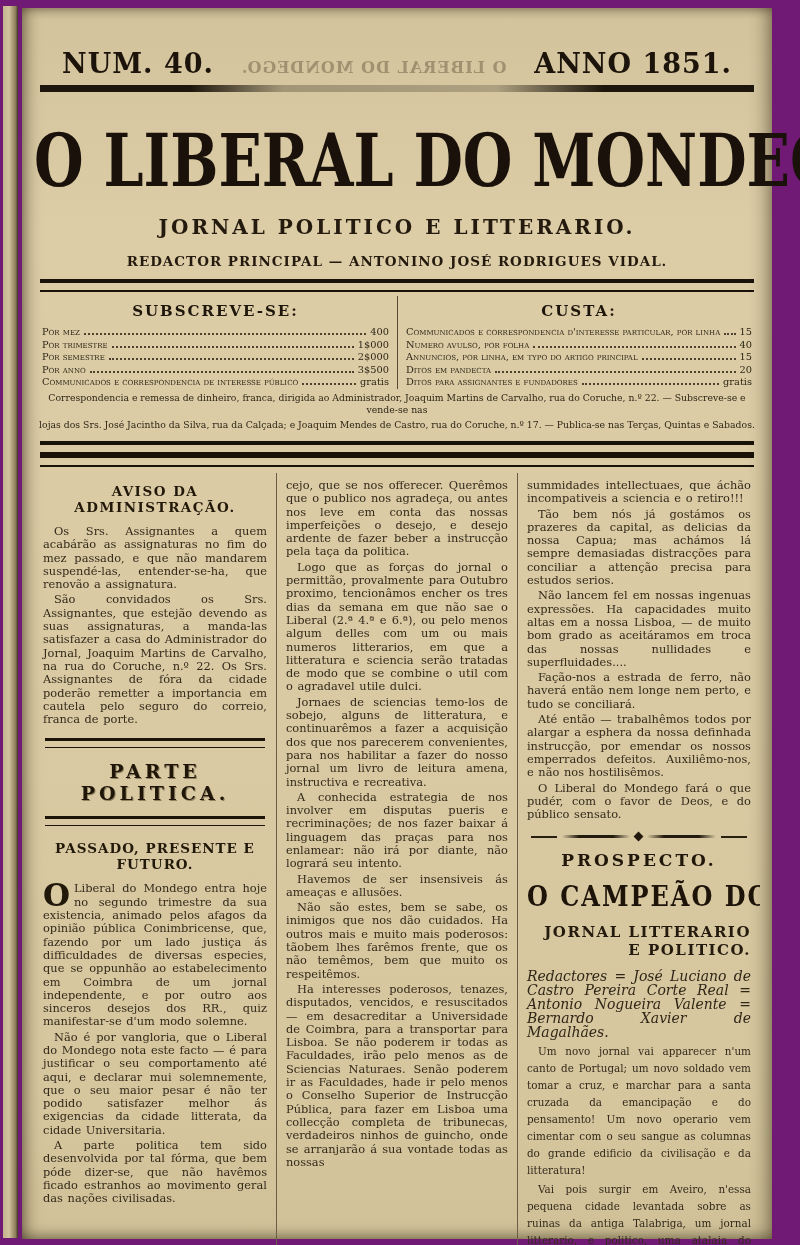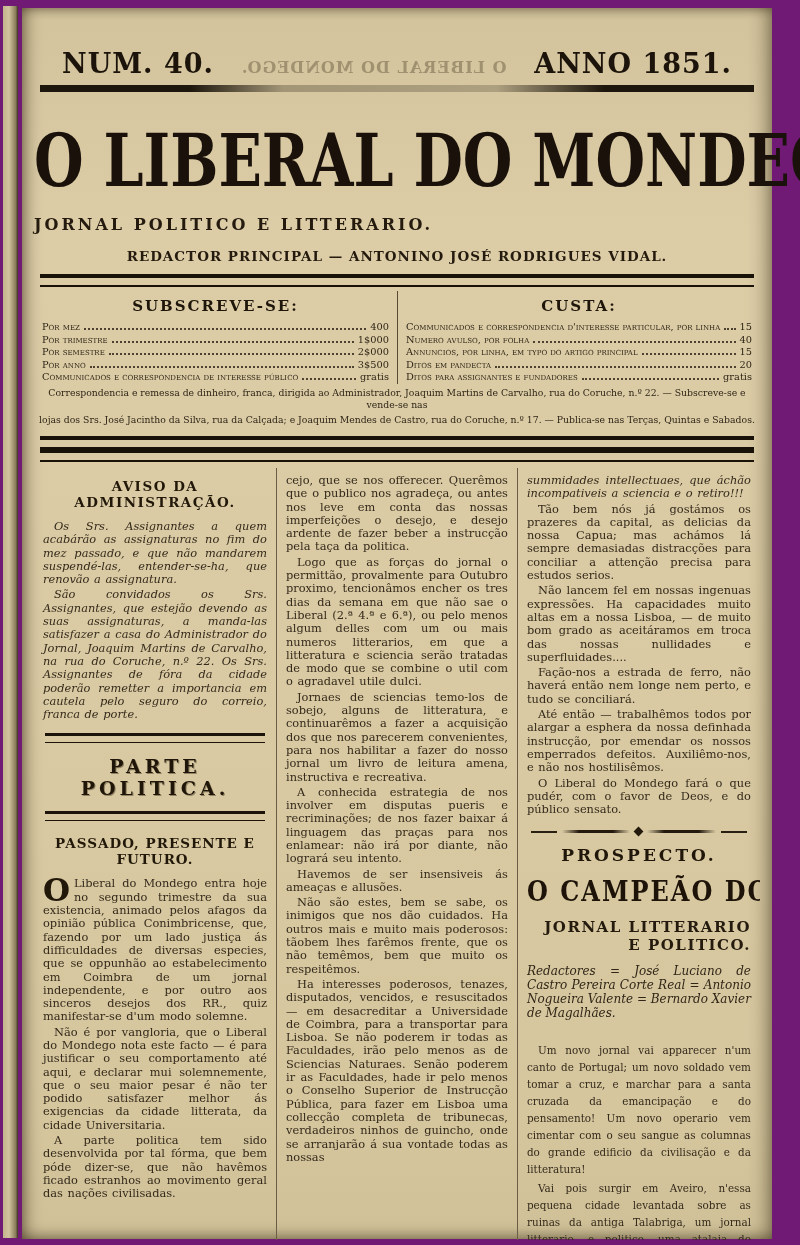--- a/index.html
+++ b/index.html
@@ -16,21 +16,21 @@
   .inner{padding:14px 12px 0 12px;}
 
   
   .numrow{display:flex;justify-content:space-between;align-items:baseline;padding:26px 28px 4px 28px;}
   .numrow .num{font-size:27px;font-weight:bold;letter-spacing:1px;color:#1c140a;}
   .bleed{transform:scaleX(-1);font-size:16px;font-weight:bold;color:rgba(96,80,56,.45);letter-spacing:1px;}
   .rule-fade{height:7px;margin:2px 6px 0 6px;
      background:linear-gradient(90deg,#1d160c 0%,#1d160c 21%,rgba(29,22,12,.28) 34%,rgba(29,22,12,.22) 64%,#1d160c 79%,#1d160c 100%);}
   .title{text-align:center;font-weight:bold;color:#1a120a;font-size:57px;white-space:nowrap;
          transform:scaleY(1.28);transform-origin:center;margin:34px 0 6px 0;letter-spacing:0px;}
-  .subtitle{font-weight:bold;font-size:16px;letter-spacing:3px;color:#241a0e;margin-top:22px;}
+  .subtitle{text-align:center;font-weight:bold;font-size:20px;letter-spacing:3px;color:#241a0e;margin-top:22px;}
   .editor{text-align:center;font-weight:bold;font-size:13.5px;letter-spacing:1px;color:#241a0e;margin-top:14px;}
   .rule-heavy{height:7px;border-top:4px solid #191208;border-bottom:2px solid #191208;margin:10px 6px 0 6px;}
 
   
   .pricing{display:flex;margin-top:4px;}
   .pricing-col{width:50%;padding:2px 8px 0 8px;box-sizing:border-box;}
   .pricing-col.right{border-left:1px solid #564a35;}
   .phead{text-align:center;font-weight:bold;font-size:15px;letter-spacing:2px;margin:4px 0 6px 0;color:#1f160b;}
   .prow{display:flex;align-items:baseline;font-size:9.8px;line-height:12.6px;font-variant:small-caps;color:#2e2516;}
   .prow .lbl{white-space:nowrap;}
@@ -41,38 +41,38 @@
   
   .datebar{text-align:center;font-weight:bold;font-size:23px;letter-spacing:4px;color:#1c130a;padding:7px 0 5px 0;}
 
   
   .cols{display:flex;margin-top:6px;height:772px;overflow:hidden;}
   .col{width:33.333%;padding:6px 9px 0 9px;box-sizing:border-box;overflow:hidden;}
   .col.mid{border-left:1px solid #6b5d45;border-right:1px solid #6b5d45;}
   .col p{margin:0 0 2px 0;font-size:11.4px;line-height:13.3px;text-align:justify;text-indent:11px;
          color:#342a1b;word-spacing:1px;}
   .col p.noindent{text-indent:0;}
-  .col p.ital{font-style:italic;}
+  .col p.ital{}
   .h-small{text-align:center;font-weight:bold;font-size:13.5px;letter-spacing:1.5px;color:#221809;margin:4px 0 10px 0;}
   .h-passado{text-align:center;font-weight:bold;font-size:13.5px;letter-spacing:1px;color:#221809;margin:14px 0 10px 0;}
   .drule{height:6px;border-top:3px solid #1c1309;border-bottom:1.5px solid #1c1309;margin:12px 2px;}
   .parte{text-align:center;font-weight:bold;font-size:19px;letter-spacing:4px;color:#1f1508;
          text-shadow:1px 1px 0 rgba(60,45,20,.45);margin:2px 0;}
   .dropcap::first-letter{float:left;font-size:31px;line-height:25px;padding:1px 4px 0 0;font-weight:bold;color:#221809;}
 
   
   .ornament{display:flex;align-items:center;margin:12px 4px 10px 4px;}
   .orn-dash{width:26px;height:2px;background:#2a2012;}
   .orn-swell{flex:1;height:3px;background:linear-gradient(90deg,transparent,#231a0d 25%,#231a0d 75%,transparent);margin:0 5px;}
   .orn-diamond{width:7px;height:7px;background:#231a0d;transform:rotate(45deg);}
   .prospecto-h{text-align:center;font-weight:bold;font-size:17px;letter-spacing:3px;color:#20160a;margin:6px 0 12px 0;}
   .campeao{text-align:center;font-weight:bold;font-size:24px;letter-spacing:2px;color:#1d1308;
            transform:scaleY(1.15);margin:4px 0 12px 0;white-space:nowrap;}
   .campeao-sub{text-align:right;font-weight:bold;font-size:15px;letter-spacing:1.5px;color:#241a0e;margin:0 0 10px 0;}
-  .redactores{font-style:italic;font-size:12px;line-height:14px;text-align:justify;color:#302617;margin:0 0 22px 0;}
+  .redactores{font-style:italic;font-size:14px;line-height:14px;text-align:justify;color:#302617;margin:0 0 4px 0;}
   .fine p{font-size:10.4px;line-height:17px;}
 </style>
 </head>
 <body>
 
 <div class="scan">
   <div class="side-page"></div>
   <div class="paper">
     <div class="inner">
 

